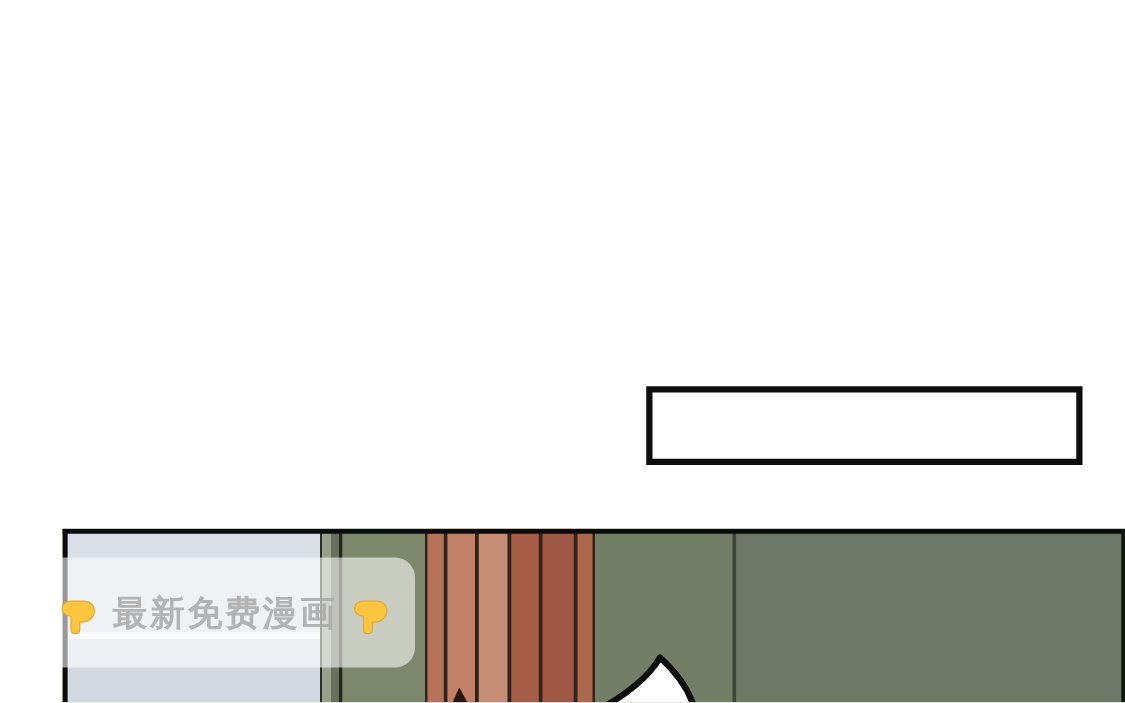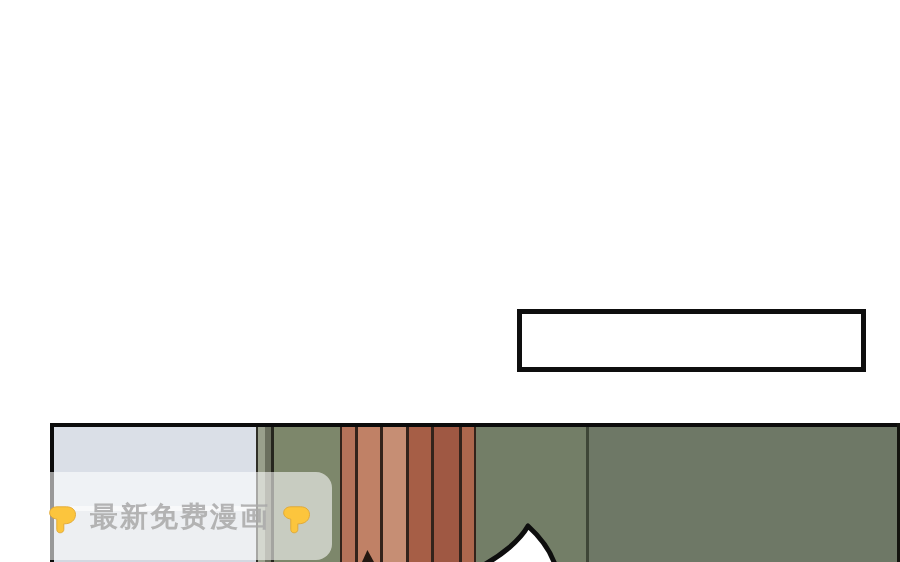--- a/index.html
+++ b/index.html
@@ -48,21 +48,21 @@
   .wall-c{position:absolute;left:539px;top:0;width:308px;height:139px;background:#6e7866;}
 
   .bubble{position:absolute;left:422px;top:95px;width:90px;height:44px;z-index:4;}
   .floor-object{
     position:absolute;left:312px;top:127px;width:12px;height:12px;z-index:3;
     background:#241811;clip-path:polygon(45% 0,100% 100%,0 100%);
   }
 
   
   .watermark{
-    position:absolute;left:28px;top:472px;width:304px;height:88px;
+    position:absolute;left:28px;top:446px;width:304px;height:88px;
     background:rgba(255,255,255,0.58);border-radius:16px;z-index:10;
     display:flex;flex-direction:column;align-items:center;justify-content:center;
   }
   .wm-row1{display:flex;align-items:center;justify-content:center;gap:12px;height:42px;margin-top:2px;}
   .wm-title{
     font-size:28px;font-weight:600;letter-spacing:2px;white-space:nowrap;
     color:rgba(168,168,168,0.85);
   }
   .wm-url{
     font-size:34px;font-weight:500;letter-spacing:1px;white-space:nowrap;

